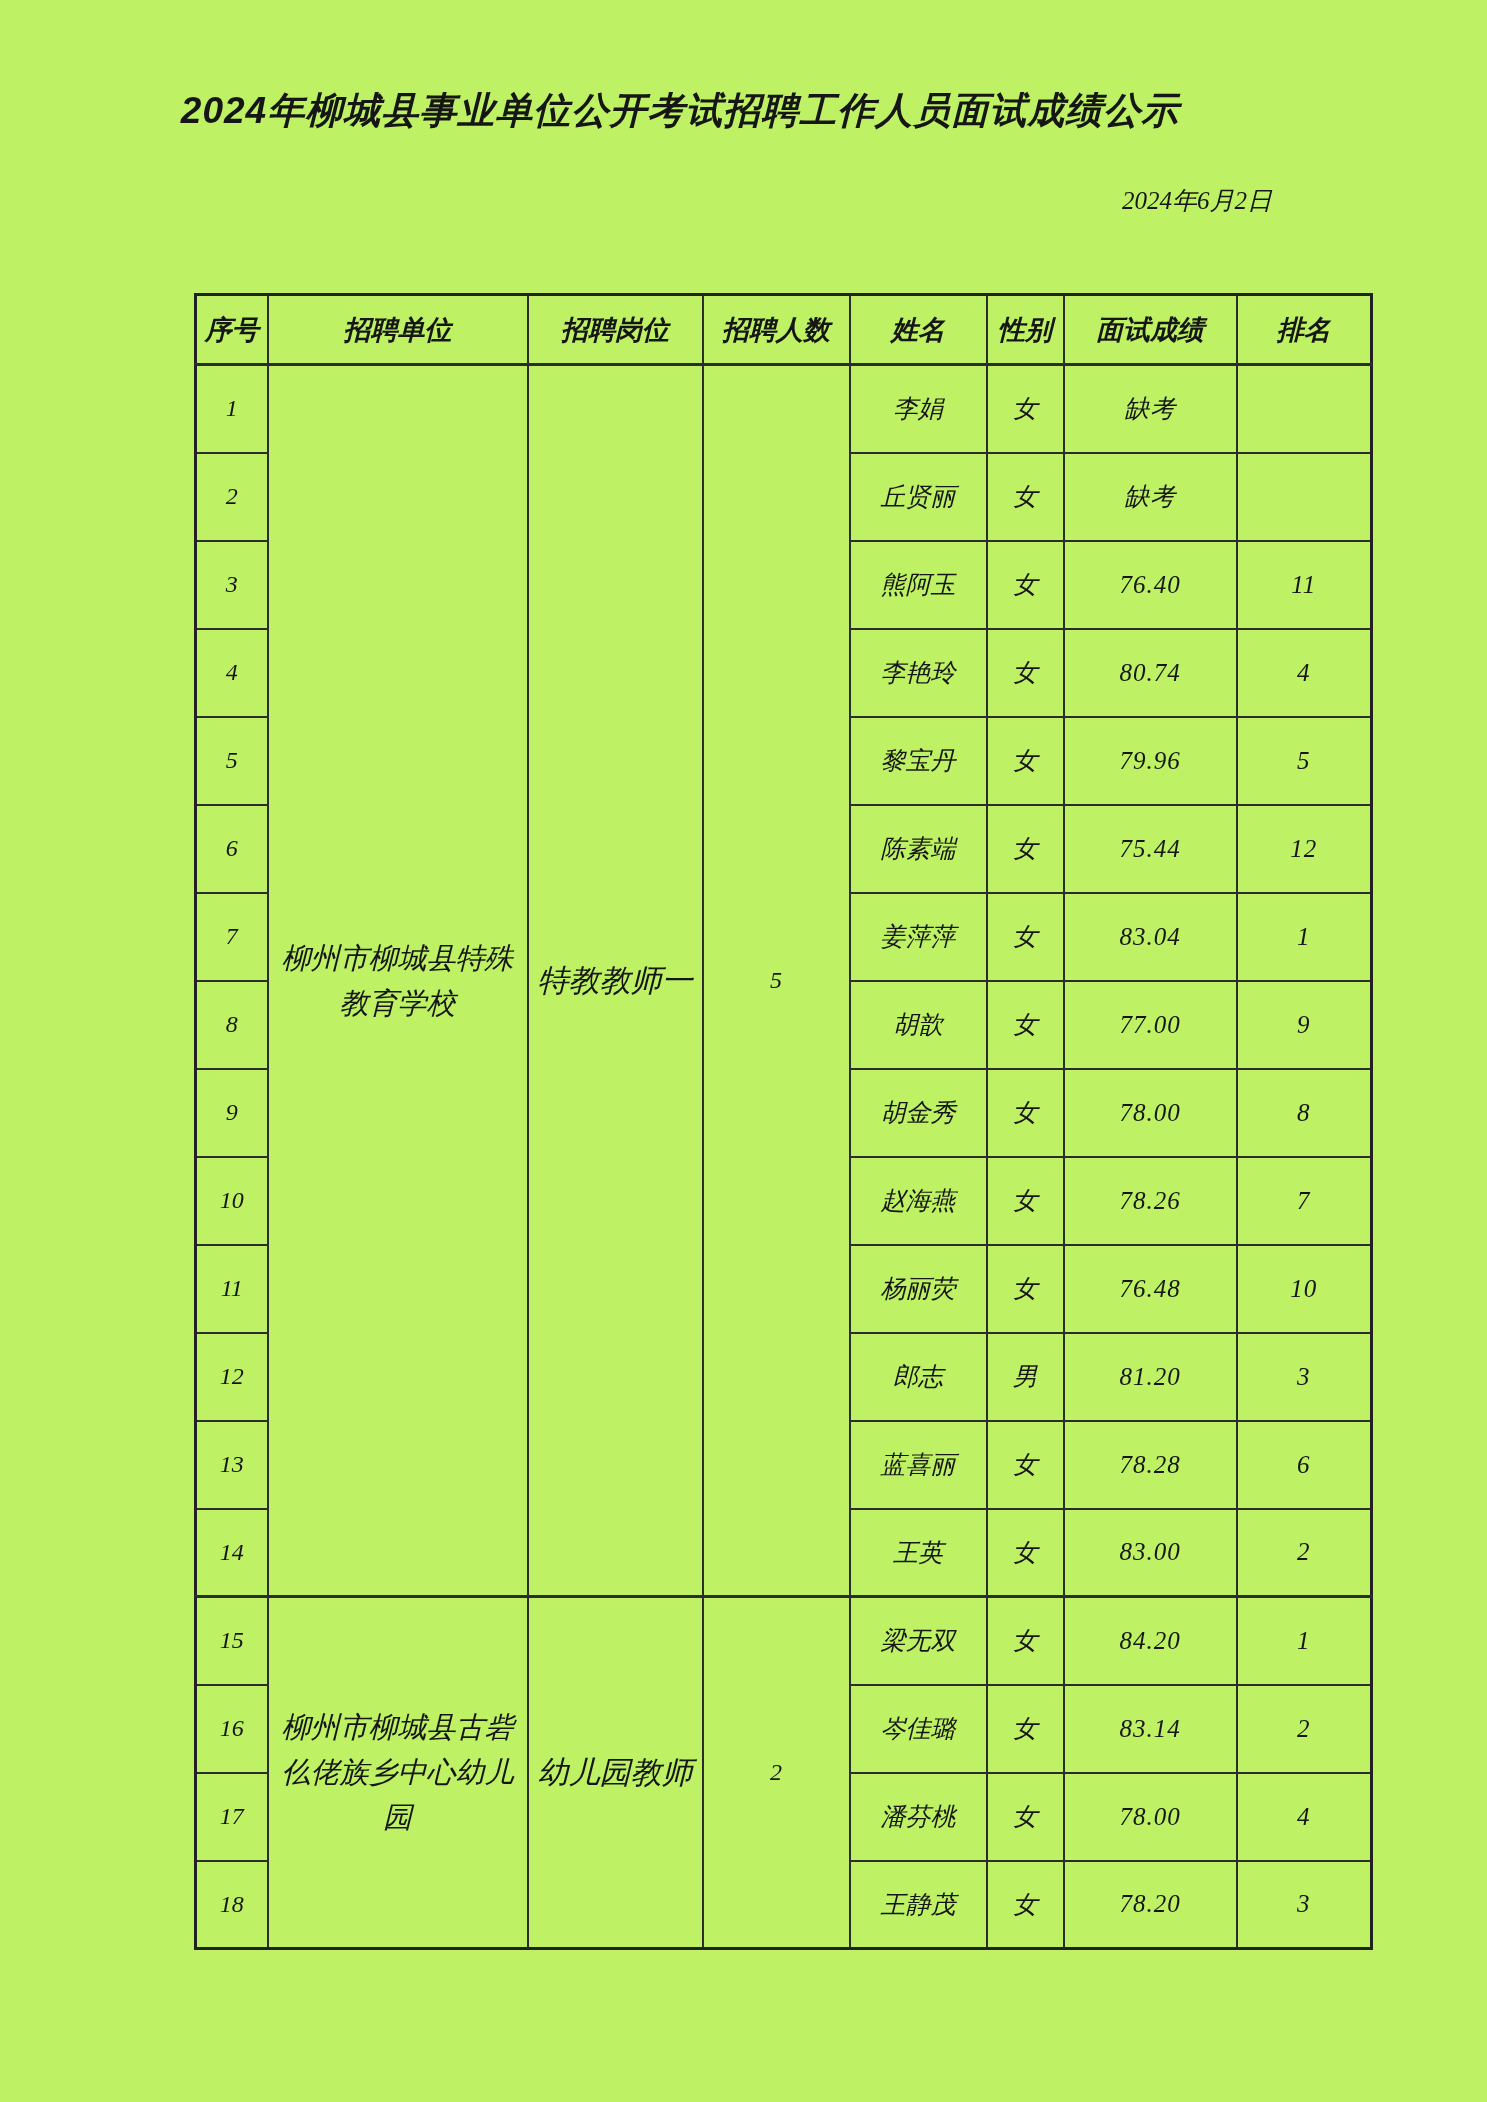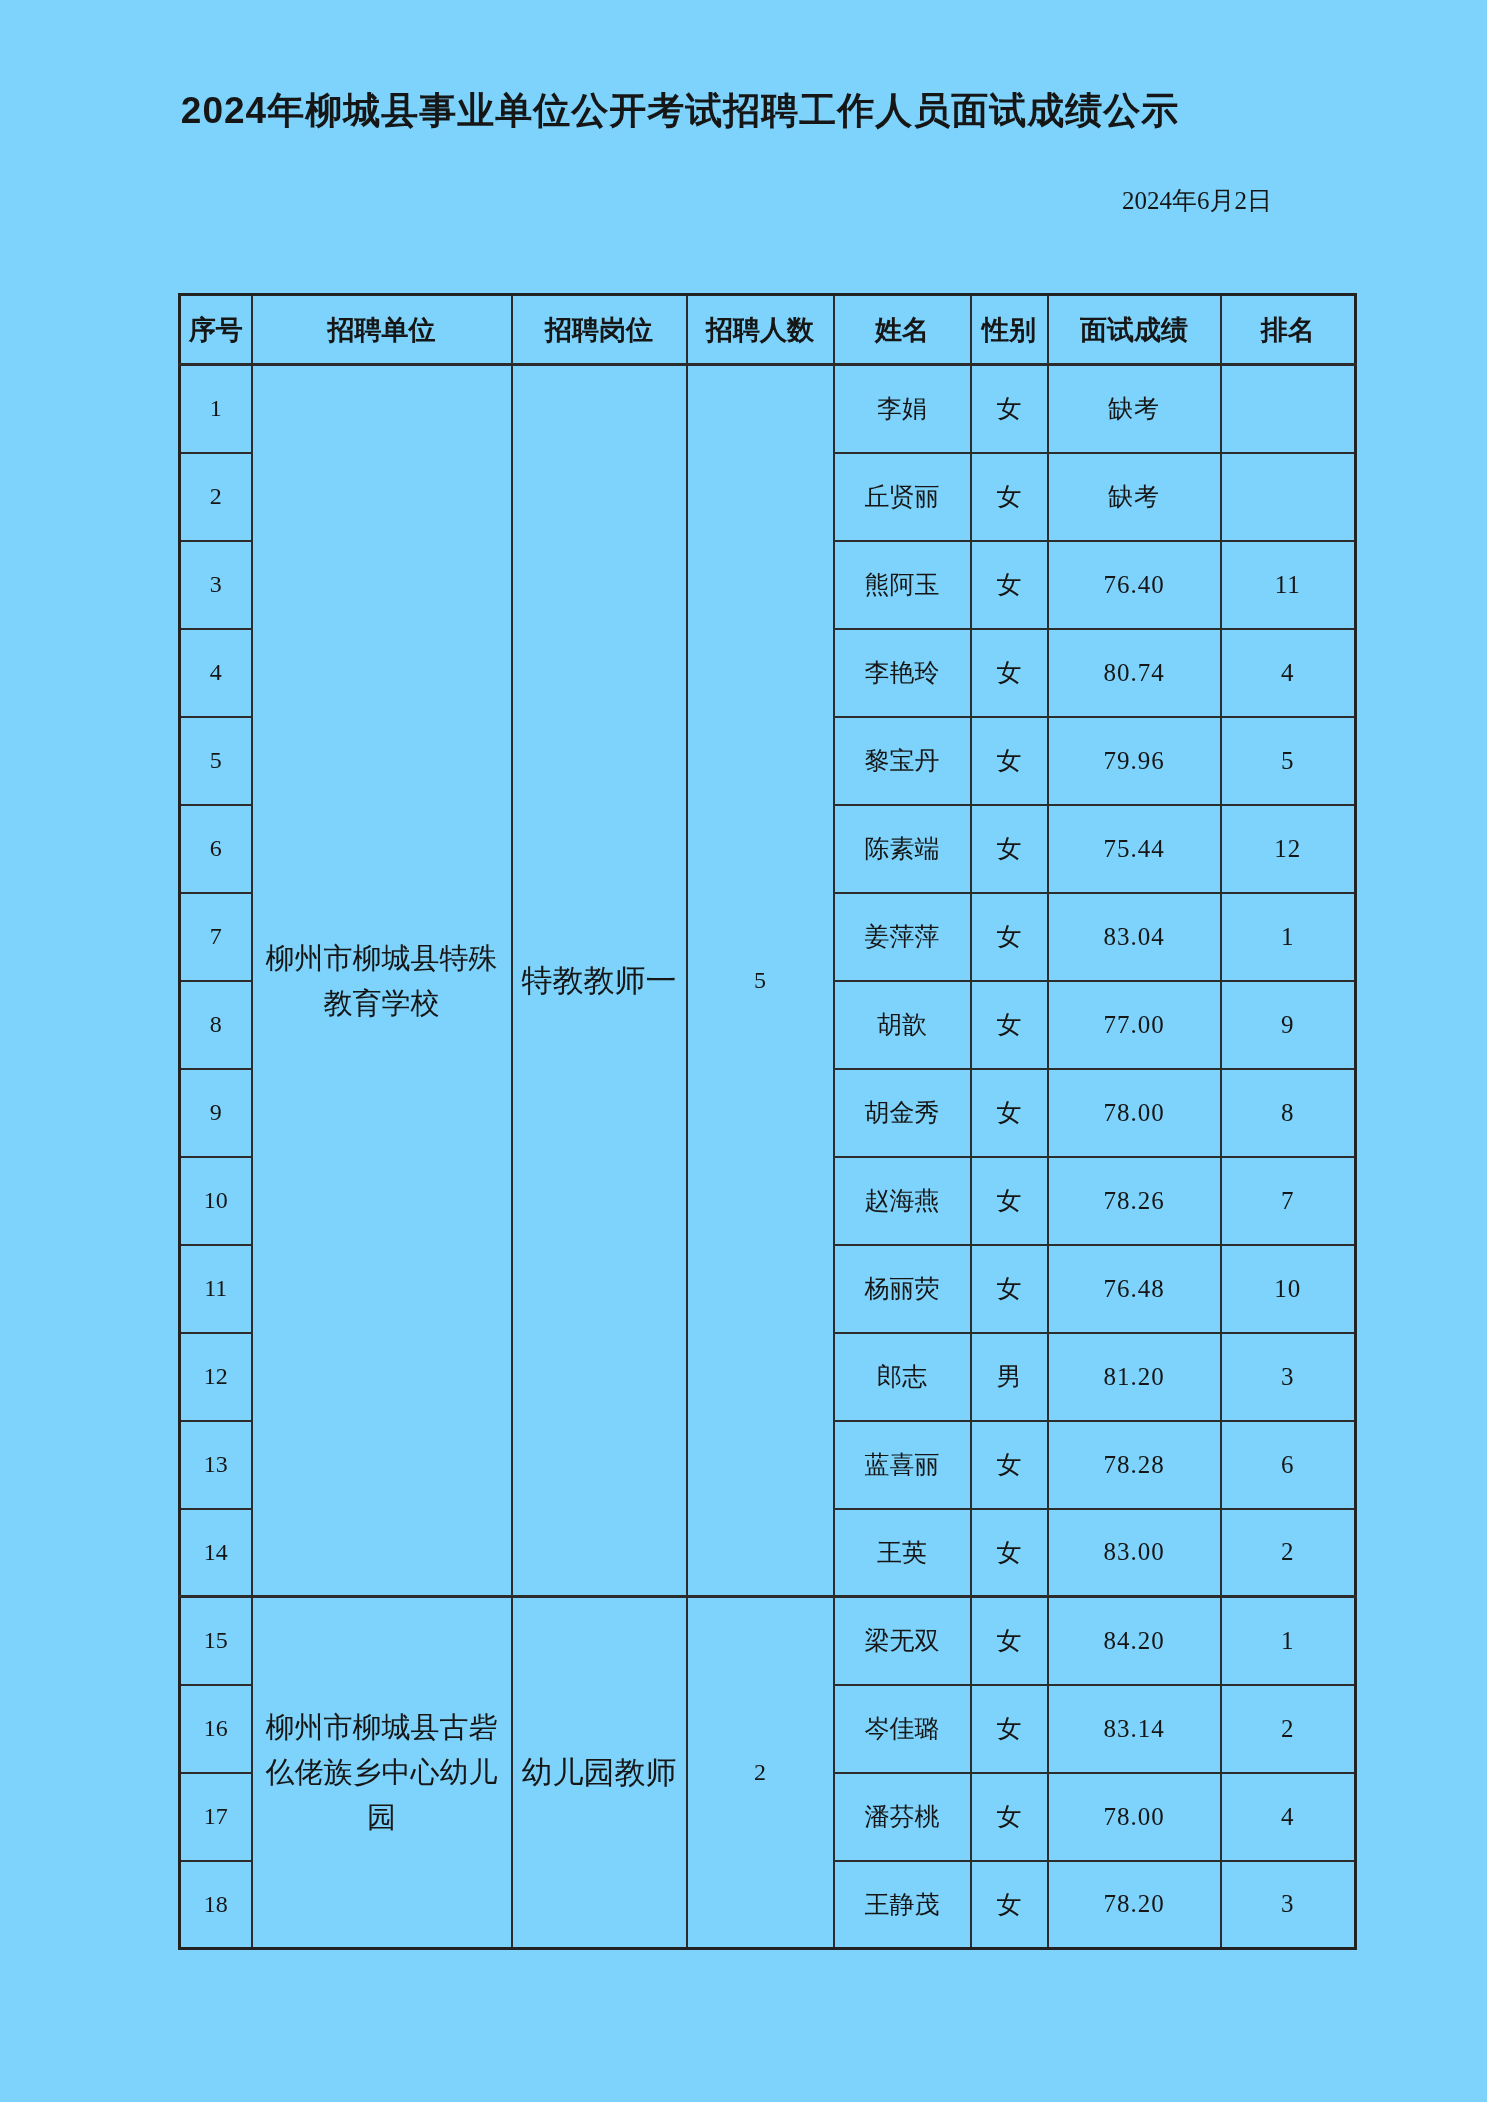--- a/index.html
+++ b/index.html
@@ -1,23 +1,24 @@
 <!DOCTYPE html>
 <html><head>
 <meta charset="utf-8">
 <style>
   html, body { margin: 0; padding: 0; background: #ffffff; }
   .page {
     position: relative;
     width: 1487px;
     height: 2102px;
-    background: #7dd3fc;
+    background: #bef264;
     font-family: "Liberation Serif", serif;
     color: #161616;
     overflow: hidden;
+    font-style: italic;
   }
   .title {
     position: absolute;
     top: 86px;
     left: 80px;
     width: 1200px;
     text-align: center;
     font-family: "Liberation Sans", sans-serif;
     font-size: 37px;
     font-weight: bold;
@@ -38,21 +39,21 @@
   .date-line {
     position: absolute;
     top: 184px;
     left: 0px;
     width: 1272px;
     text-align: right;
     font-size: 25px;
   }
   table.score-table {
     position: absolute;
-    left: 178px;
+    left: 194px;
     top: 293px;
     width: 1176px;
     border-collapse: collapse;
     table-layout: fixed;
     padding-left: 44px;
   }
   table.score-table th, table.score-table td {
     border: 2px solid #2c2c2c;
     text-align: center;
     vertical-align: middle;

